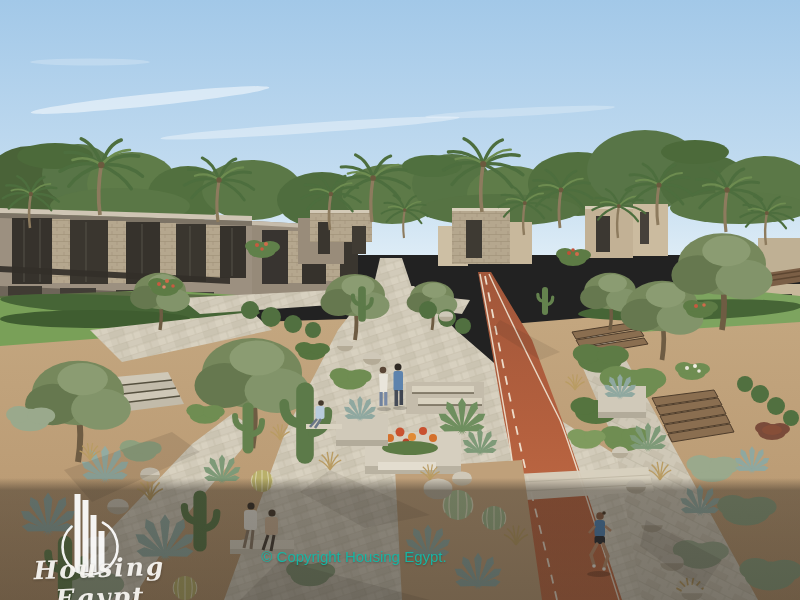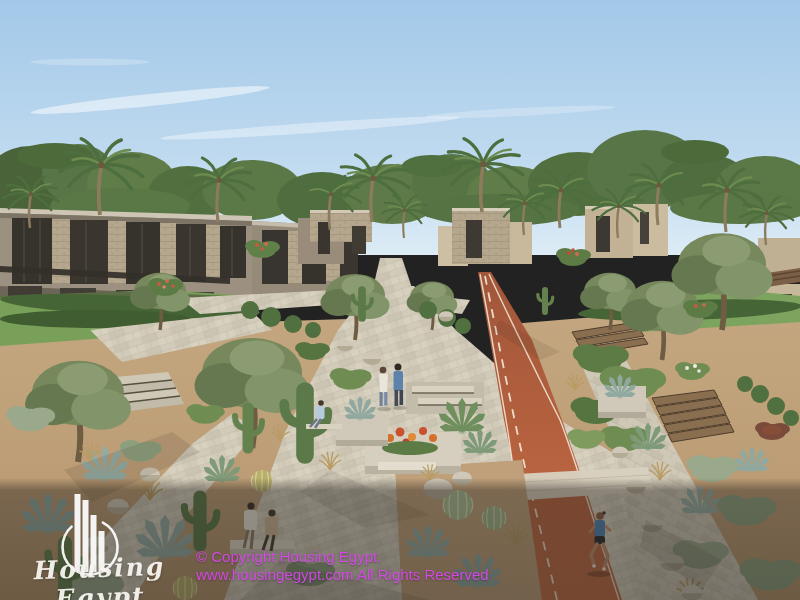--- a/index.html
+++ b/index.html
@@ -5,22 +5,22 @@
   html,body{margin:0;padding:0;background:#222;}
   .stage{position:relative;width:800px;height:600px;overflow:hidden;
          font-family:"Liberation Sans",sans-serif;}
   .stage svg.scene{position:absolute;left:0;top:0;display:block;}
   
   .wm-logo{position:absolute;left:58px;top:488px;width:64px;height:92px;opacity:.93;}
   .wm-script{position:absolute;left:0px;top:554px;width:200px;text-align:center;
              font-family:"DejaVu Serif",serif;font-style:italic;font-weight:bold;
              font-size:25px;color:#f7f5f1;opacity:.95;letter-spacing:2px;
              transform:rotate(-2deg);text-shadow:0 1px 3px rgba(0,0,0,.25);}
-  .copyright{position:absolute;left:196px;top:548px;width:316px;text-align:left;
-             color:#d946ef;font-size:15px;line-height:18px;opacity:.95;
+  .copyright{position:absolute;left:196px;top:548px;width:316px;text-align:center;
+             color:#14b8a6;font-size:15px;line-height:18px;opacity:.95;
              text-shadow:0 1px 2px rgba(0,0,0,.3);}
 </style>
 </head>
 <body>
 
 <div class="stage">
 <svg class="scene" width="800" height="600" viewBox="0 0 800 600">
   <defs>
     <linearGradient id="skyG" x1="0" y1="0" x2="0" y2="1">
       <stop offset="0" stop-color="#a2c8e8"></stop>
@@ -486,15 +486,14 @@
   <path d="M44.9,34.7 A27.5,27.5 0 1 1 13.6,38.6" fill="none" stroke="#ffffff" stroke-width="2.6" stroke-linecap="round"></path>
   <rect x="16.5" y="6" width="6" height="78" fill="#ffffff"></rect>
   <rect x="24.5" y="12" width="6" height="72" fill="#ffffff"></rect>
   <rect x="32.5" y="27" width="6" height="57" fill="#ffffff"></rect>
   <rect x="40.5" y="43" width="6" height="41" fill="#ffffff"></rect>
 </svg>
 <div class="wm-script">Housing Egypt</div>
 
 <div class="copyright">
   <div>© Copyright Housing Egypt.</div>
-  <div>www.housingegypt.com All Rights Reserved</div>
 </div>
 </div>
 
 </body></html>

